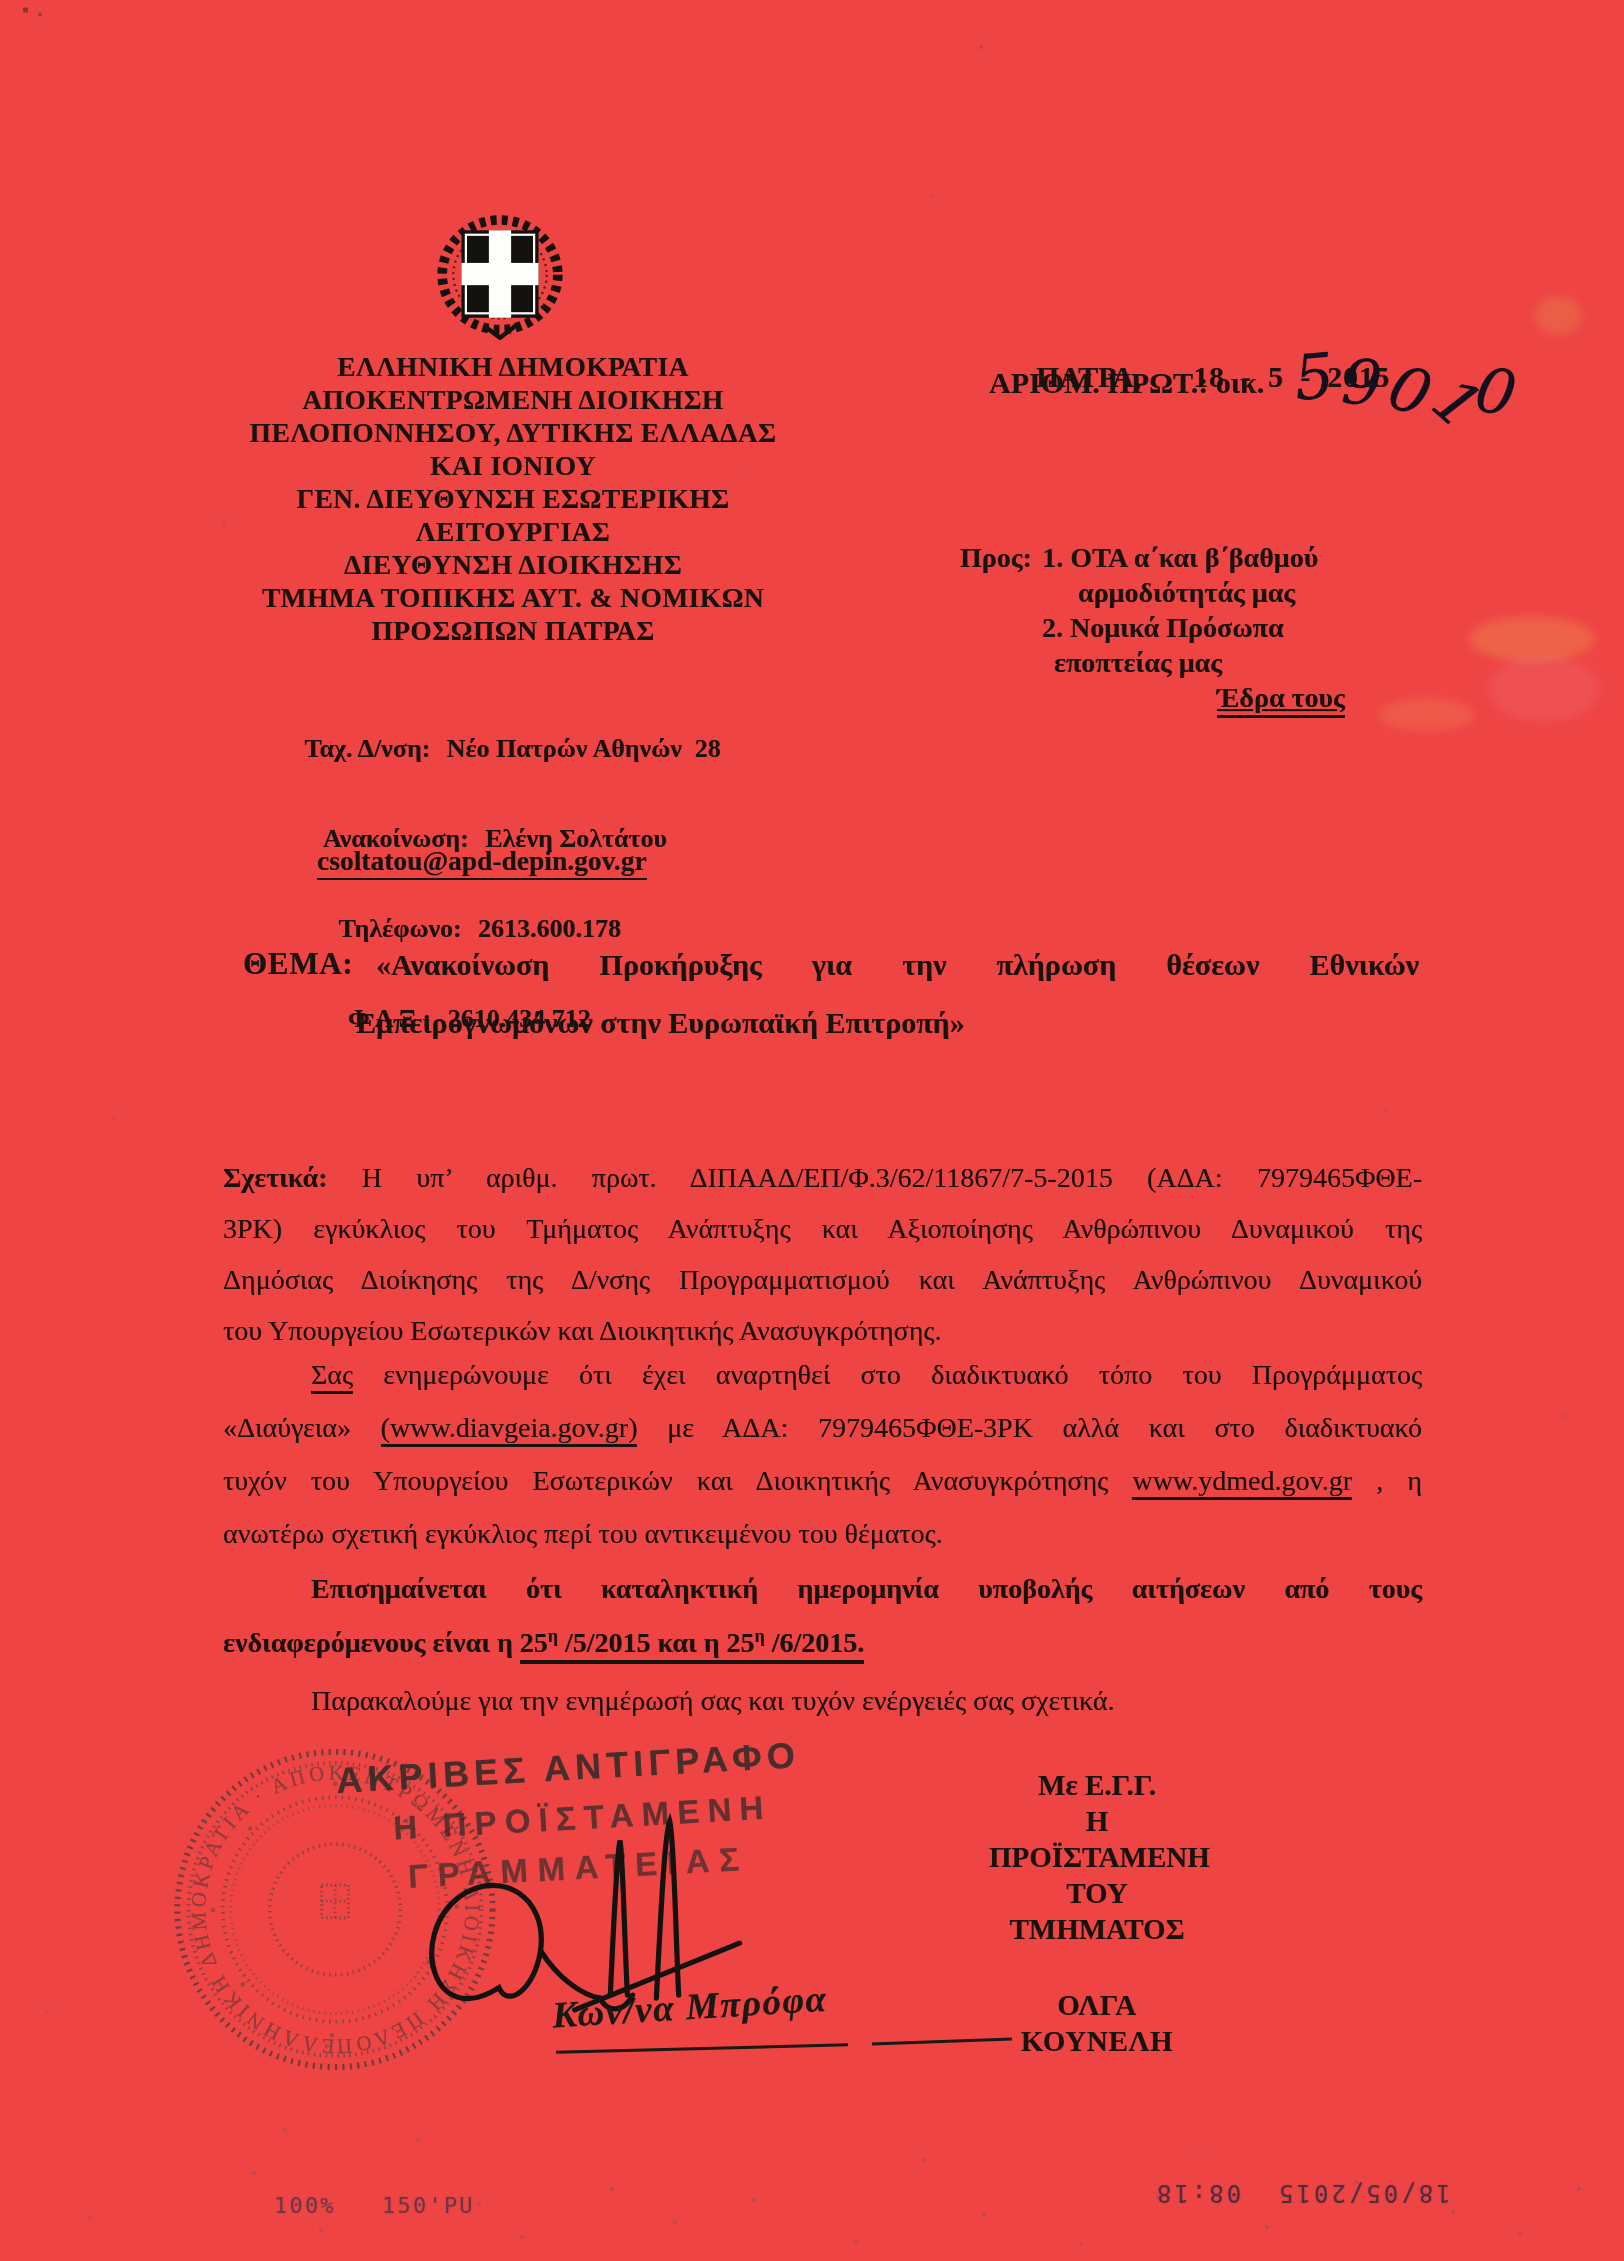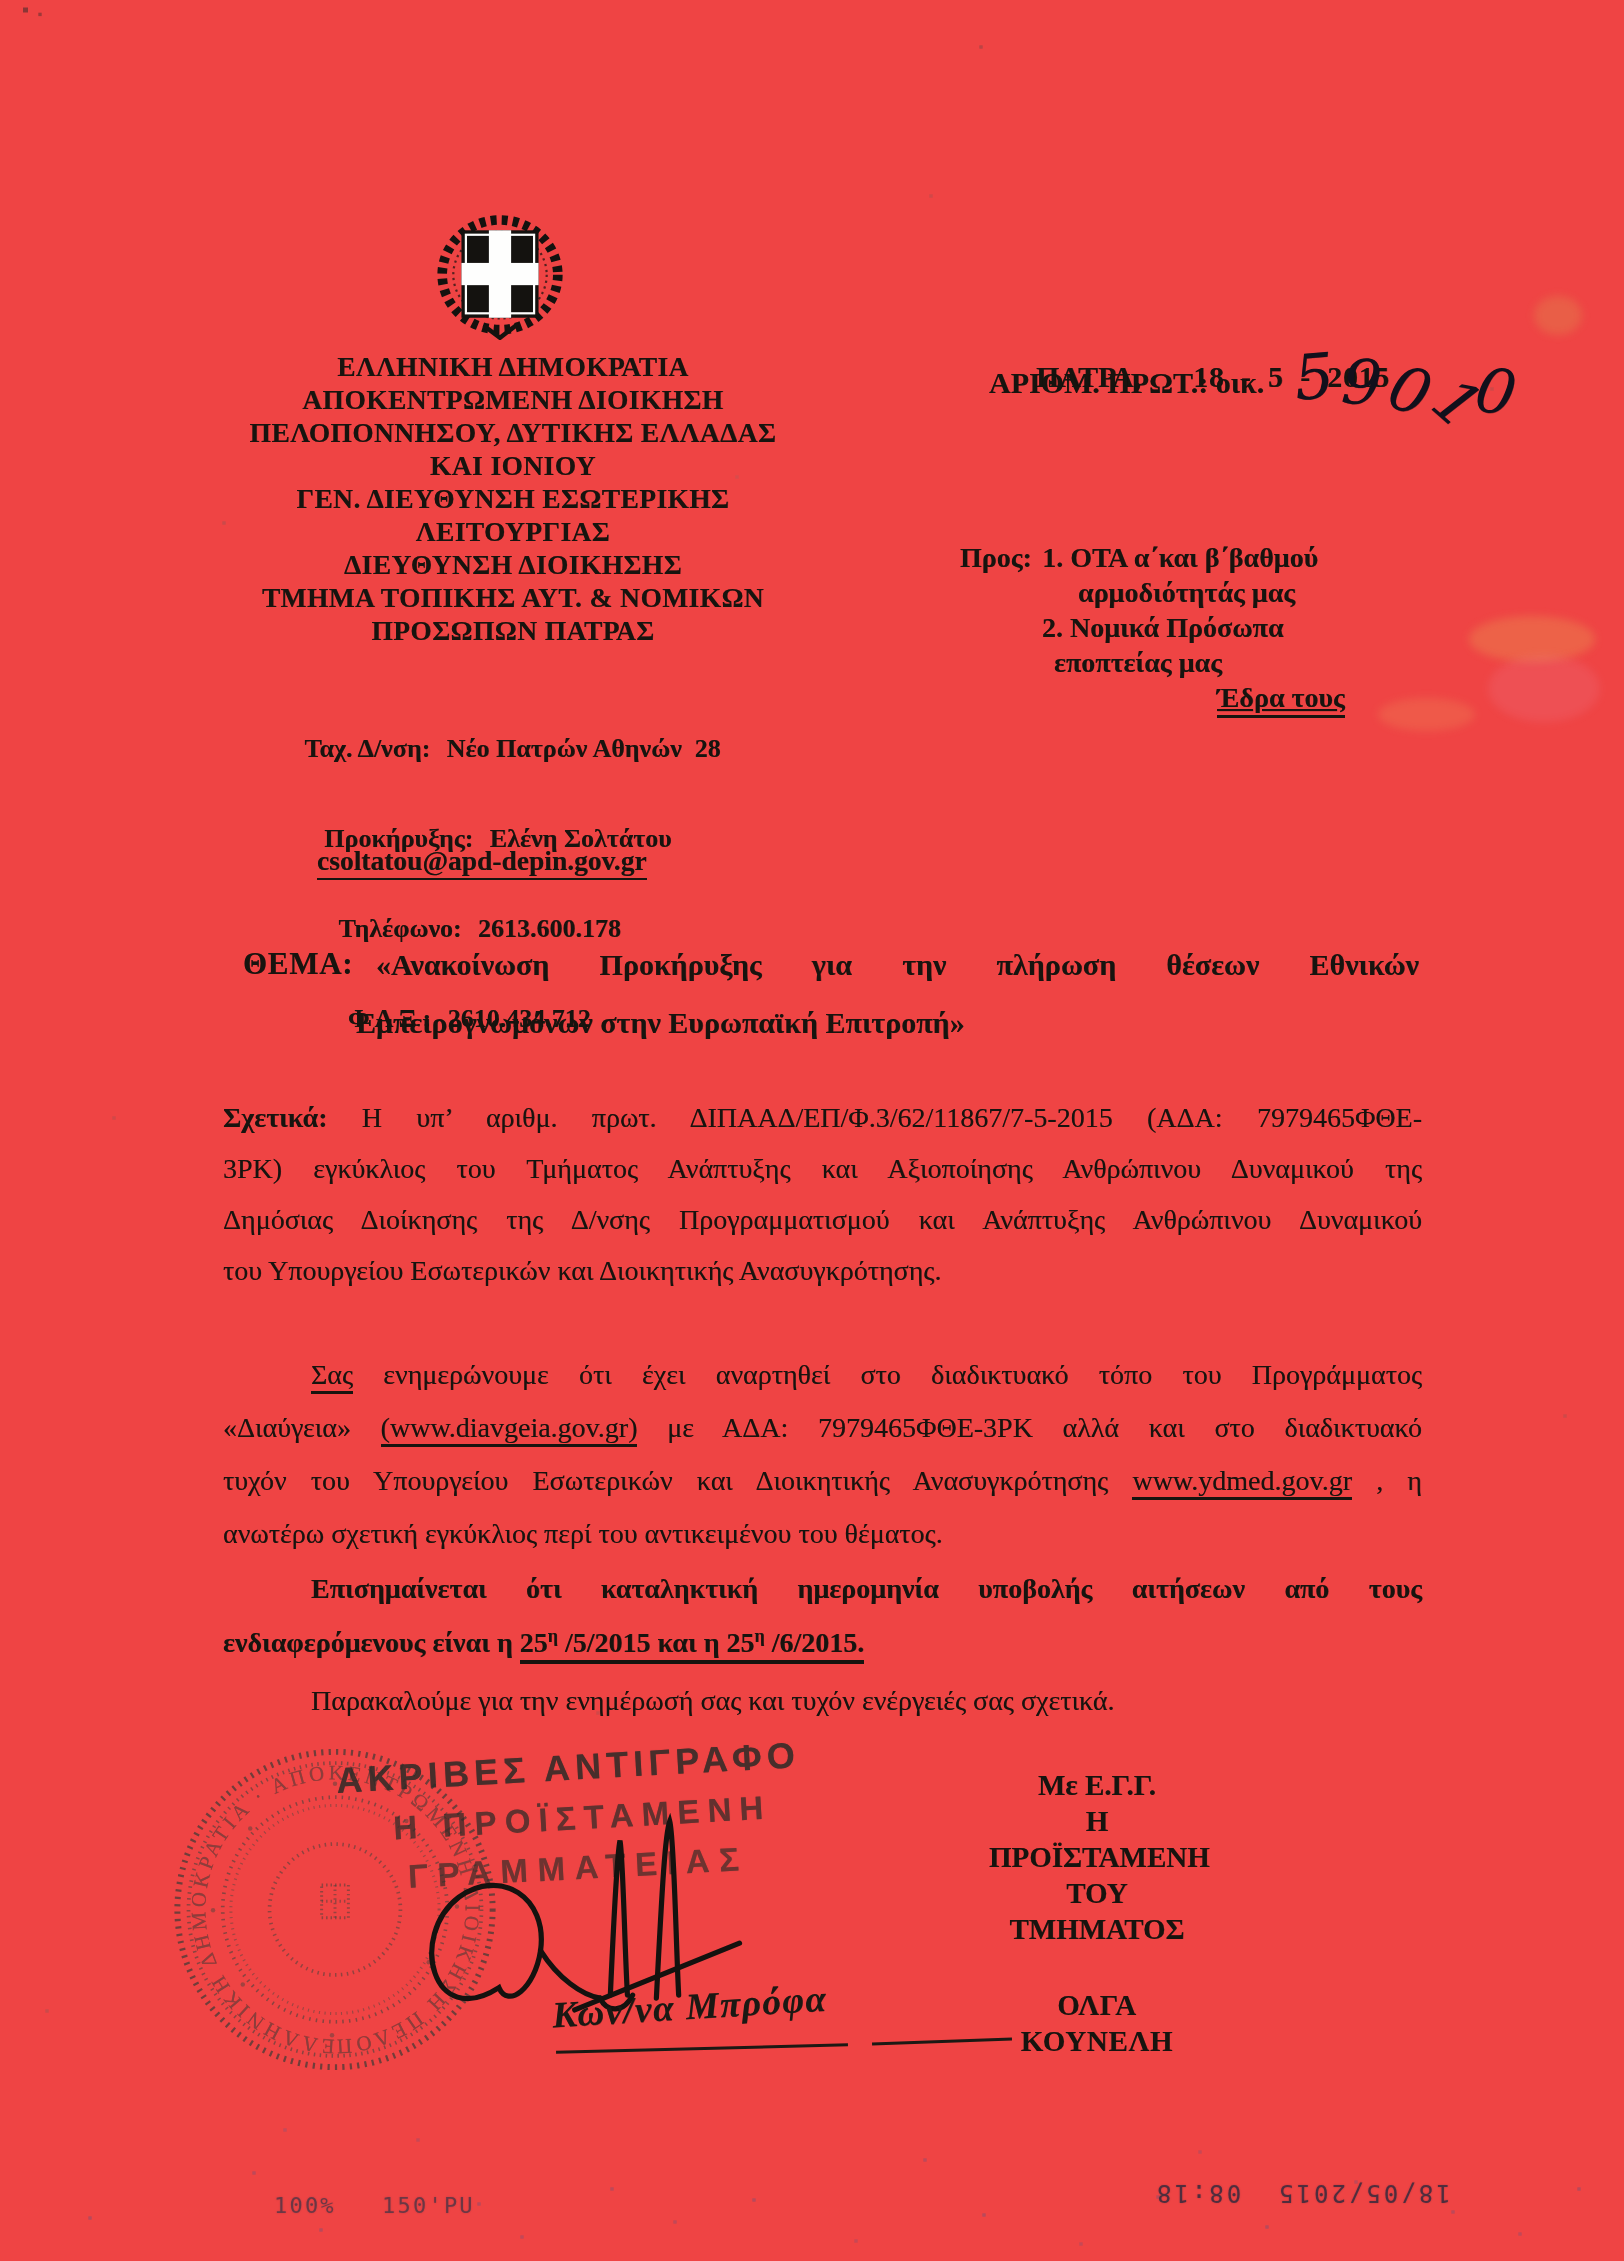--- a/index.html
+++ b/index.html
@@ -30,21 +30,21 @@
   .recips .i5{padding-left:257px;text-decoration:underline;}
   .recips .i5 span{border-bottom:3px solid #17140f;padding-bottom:1.5px;}
   .recips .lead{display:inline-block;margin-right:10.4px;}
   
   .subj-label{left:243px;top:946px;font-weight:bold;font-size:31px;letter-spacing:0.7px;}
   .subj-l1{left:376px;top:948px;width:1043px;font-weight:bold;font-size:30px;
     text-align:justify;text-align-last:justify;}
   .subj-l2{left:356px;top:1006px;font-weight:bold;font-size:30px;}
   
   .col{left:223px;width:1199px;font-size:28px;}
-  .ref{top:1092px;} .ref .ln{height:51px;line-height:51px;}
+  .ref{top:1152px;} .ref .ln{height:51px;line-height:51px;}
   .p1{top:1348px;} .p1 .ln{height:53px;line-height:53px;}
   .p2{top:1562px;font-weight:bold;} .p2 .ln{height:54px;line-height:54px;}
   .p3{top:1674px;} .p3 .ln{height:54px;line-height:54px;}
   .jline{text-align:justify;text-align-last:justify;}
   .ind{padding-left:88px;}
   .blabel{font-weight:bold;}
   .uheavy{border-bottom:3.7px solid #17140f;padding-bottom:0.7px;}
   .ulink{border-bottom:3px solid #17140f;padding-bottom:0.7px;}
   .udates{border-bottom:4.5px solid #17140f;padding-bottom:1.5px;}
   sup{font-size:18px;vertical-align:super;line-height:0;}
@@ -150,21 +150,21 @@
     <div class="i3">2. Νομικά Πρόσωπα</div>
     <div class="i4">εποπτείας μας</div>
     <div class="i5"><span>Έδρα τους</span></div>
   </div>
 
   <div class="abs contact">
     <div class="row">
       <span class="lbl">Ταχ. Δ/νση:</span><span>Νέο Πατρών Αθηνών  28</span>
     </div>
     <div class="row r2">
-      <span class="lbl">Προκήρυξης:</span><span>Ελένη Σολτάτου</span>
+      <span class="lbl">Ανακοίνωση:</span><span>Ελένη Σολτάτου</span>
     </div>
     <div class="row r3">
       <span class="lbl">Τηλέφωνο:</span><span>2613.600.178</span>
     </div>
     <div class="row r4">
       <span class="lbl">Φ Α Ξ :</span><span>2610.434.712</span>
     </div>
   </div>
   <div class="abs email">csoltatou@apd-depin.gov.gr</div>
 

